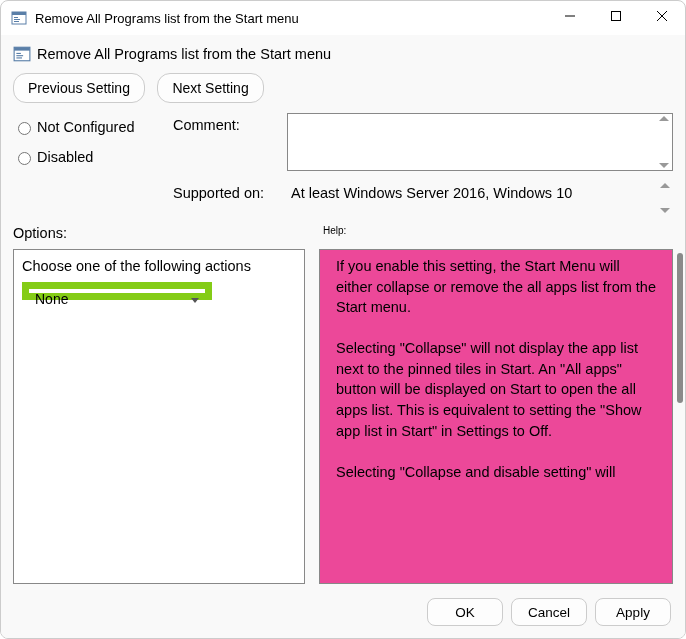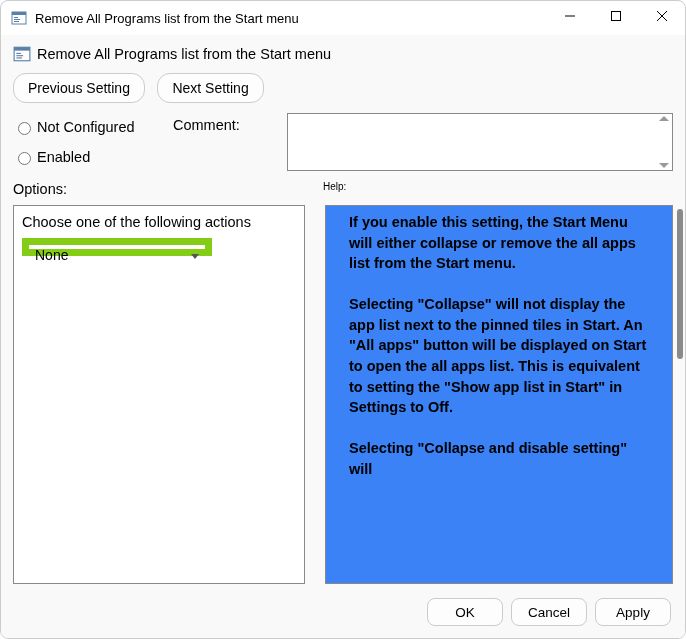--- a/index.html
+++ b/index.html
@@ -23,25 +23,25 @@
     .field-label { width: 114px; font-size: 14.5px; padding-top: 4px; }
     .comment-box { flex: 1; height: 58px; border: 1px solid #888; background: #fff; position: relative; }
     .supported-box { flex: 1; height: 34px; border: none; background: transparent; font-size: 14.5px; padding: 4px 18px 4px 4px; position: relative; }
     .mini-scroll { position: absolute; right: 2px; top: 2px; bottom: 2px; width: 12px; display: flex; flex-direction: column; justify-content: space-between; }
     .mini-arrow { width: 0; height: 0; border-left: 5px solid transparent; border-right: 5px solid transparent; margin: 0 auto; }
     .mini-arrow.up { border-bottom: 5px solid #999; }
     .mini-arrow.down { border-top: 5px solid #999; }
     .pane-labels { display: flex; }
     .pane-label-left { width: 292px; font-size: 14.5px; }
     .pane-label-right { flex: 1; font-size: 10px; padding-left: 18px; }
-    .panes { display: flex; margin-top: 8px; flex: 1; gap: 6px; }
+    .panes { display: flex; margin-top: 8px; flex: 1; }
     .options-pane { width: 292px; border: 1px solid #888; background: #fff; padding: 8px; font-size: 14.5px; }
     .options-select { width: 190px; height: 16px; border: 7px solid #84cc16; margin-top: 8px; padding: 2px 18px 2px 6px; font-size: 14px; background: #fff; position: relative; }
     .options-select::after { content: ""; position: absolute; right: 6px; top: 9px; width: 0; height: 0; border-left: 4px solid transparent; border-right: 4px solid transparent; border-top: 5px solid #555; }
-    .help-pane { flex: 1; margin-left: 14px; border: 1px solid #888; background: #3b82f6; padding: 6px 23px; font-size: 14.5px; line-height: 1.42; position: relative; overflow: hidden; white-space: pre-wrap; font-weight: bold; }
+    .help-pane { flex: 1; margin-left: 14px; border: 1px solid #888; background: #ec4899; padding: 6px 16px; font-size: 14.5px; line-height: 1.42; position: relative; overflow: hidden; white-space: pre-wrap; }
     .footer { display: flex; justify-content: flex-end; padding: 10px 14px 12px; gap: 8px; background: #f9f9f9; }
     .footer-btn { min-width: 76px; height: 28px; background: #fdfdfd; border: 1px solid #ccc; border-radius: 8px; font-size: 13.5px; cursor: pointer; }
     .arrow-annot { position: absolute; left: 100px; top: 0px; width: 80px; height: 26px; pointer-events: none; }
     .help-wrap { position: relative; flex: 1; display: flex; margin-left: 0; }
   </style>
 </head>
 <body>
 
 <div class="titlebar">
   <svg class="title-icon" viewBox="0 0 16 16">
@@ -90,28 +90,38 @@
   </div>
 
   <div class="radio-area">
     <div class="radio-col">
       <label class="radio-row">
         <input type="radio" name="st" style="">
         <span>Not Configured</span>
       </label>
       <label class="radio-row">
         <input type="radio" name="st" style="">
-        <span>Enabled</span>
+        <span>Disabled</span>
       </label>
     </div>
     <div class="comment-col">
       <div class="field-row">
         <div class="field-label">Comment:</div>
         <div class="comment-box">
           <span></span>
+          <div class="mini-scroll">
+            <div class="mini-arrow up"></div>
+            <div class="mini-arrow down"></div>
+          </div>
+        </div>
+      </div>
+      <div class="field-row">
+        <div class="field-label">Supported on:</div>
+        <div class="supported-box">
+          <span>At least Windows Server 2016, Windows 10</span>
           <div class="mini-scroll">
             <div class="mini-arrow up"></div>
             <div class="mini-arrow down"></div>
           </div>
         </div>
       </div>
     </div>
   </div>
 
   <div class="pane-labels">

